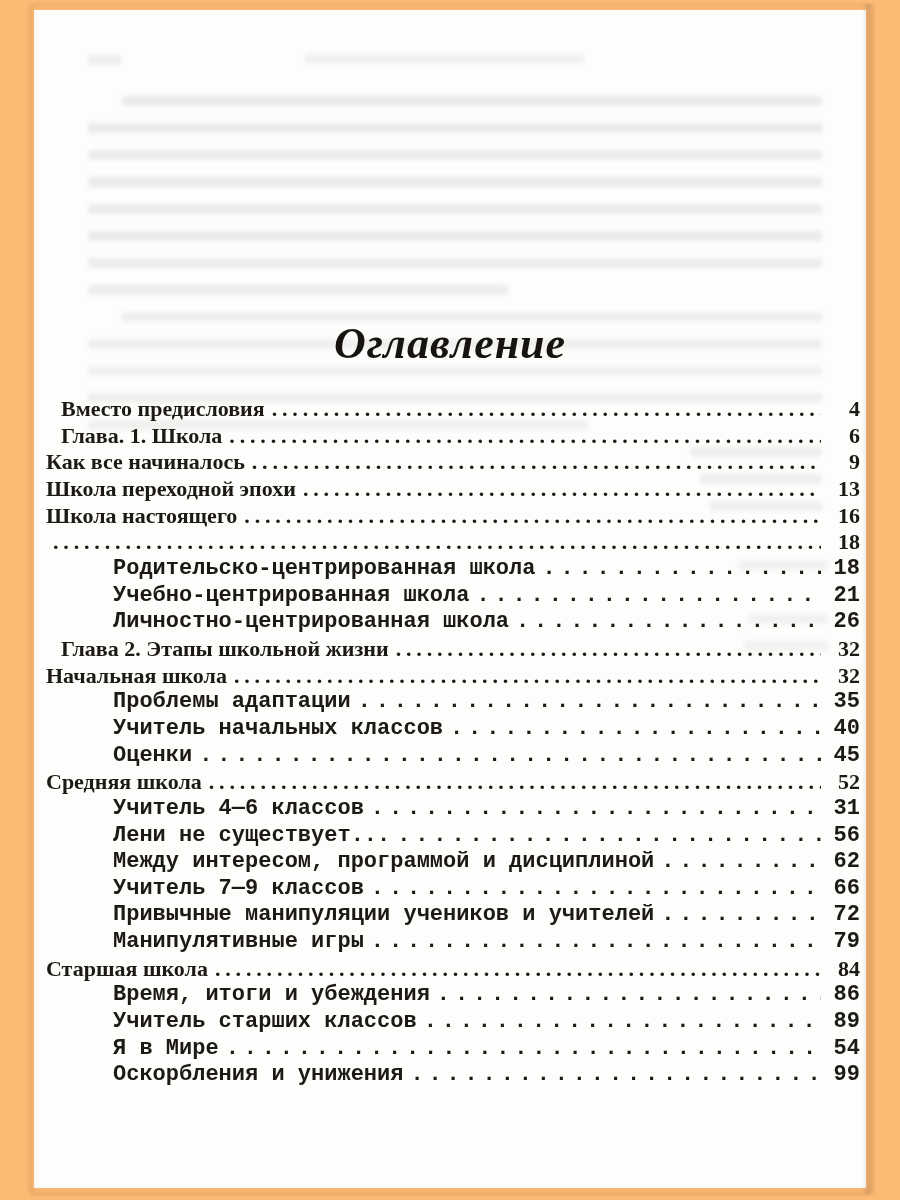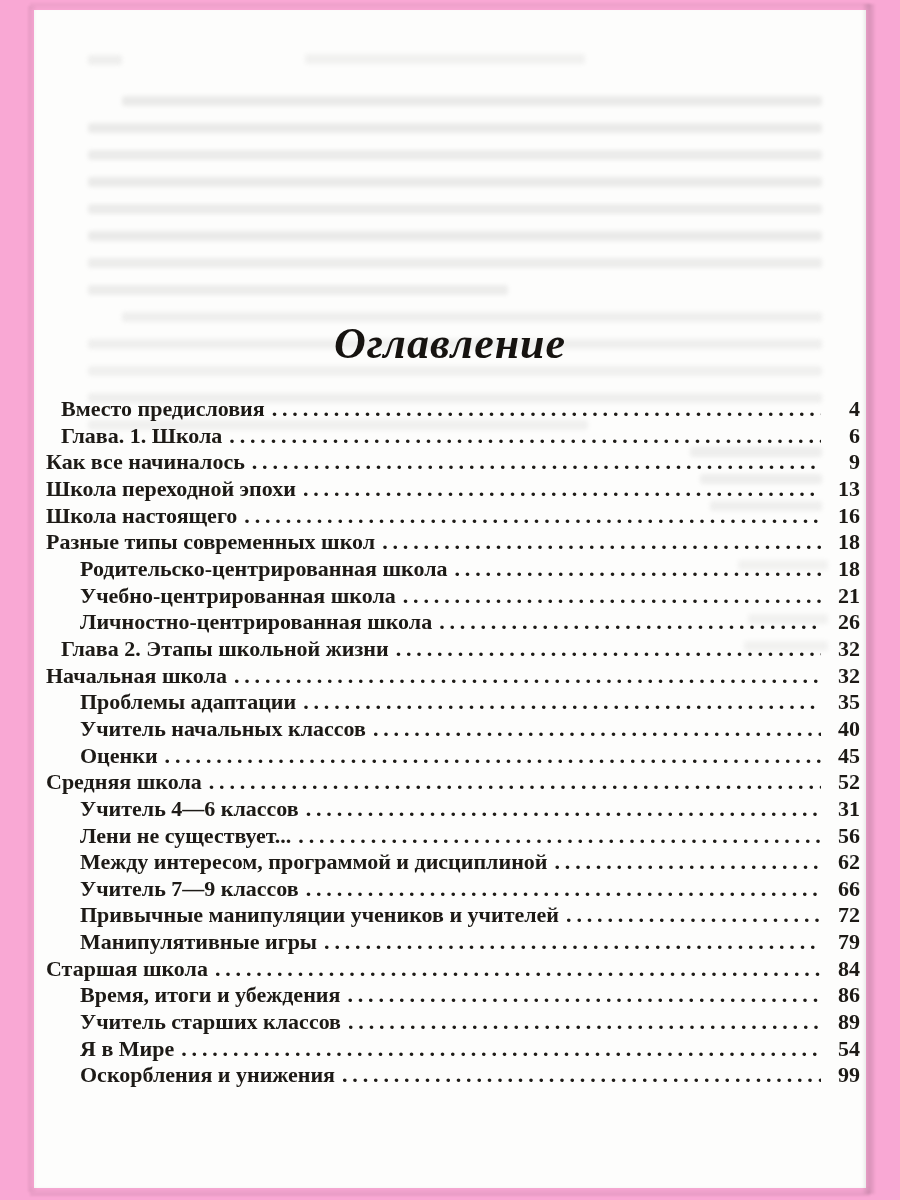--- a/index.html
+++ b/index.html
@@ -1,19 +1,19 @@
 <!DOCTYPE html>
 <html><head>
 <meta charset="utf-8">
 <style>
   html,body{margin:0;padding:0;background:#ffffff;}
   .photo{
     position:relative;
     width:900px;height:1200px;
-    background:#f9a8d4;
+    background:#fdba74;
     overflow:hidden;
     font-family:"Liberation Serif","DejaVu Serif",serif;
     color:#1b1916;
   }
   
   .page{
     position:absolute;
     left:34px;right:34px;top:10px;bottom:12px;
     background:#fdfdfc;
   }
@@ -54,21 +54,21 @@
   .toc .row{
     display:flex;
     align-items:baseline;
     line-height:26.65px;
     padding-right:40px;
     white-space:nowrap;
     justify-content:flex-end;
   }
   .toc .lvl0{padding-left:61px;}
   .toc .lvl1{padding-left:46px;}
-  .toc .lvl2{padding-left:80px;}
+  .toc .lvl2{padding-left:113px;font-family:Liberation Mono, monospace;}
   .toc .lab{white-space:nowrap;}
   .toc .leader{
     flex:1;
     overflow:hidden;
     white-space:nowrap;
     margin:0 3px 0 7px;
     min-width:12px;
   }
   .toc .leader::after{
     content:"......................................................................................................................................................";
@@ -140,21 +140,20 @@
           <span class="lab">Школа переходной эпохи</span>
           <span class="leader"></span>
           <span class="num">13</span>
         </div>
         <div class="row lvl1">
           <span class="lab">Школа настоящего</span>
           <span class="leader"></span>
           <span class="num">16</span>
         </div>
         <div class="row lvl1">
-          <span class="lab">Разные типы современных школ</span>
           <span class="leader"></span>
           <span class="num">18</span>
         </div>
         <div class="row lvl2">
           <span class="lab">Родительско-центрированная школа</span>
           <span class="leader"></span>
           <span class="num">18</span>
         </div>
         <div class="row lvl2">
           <span class="lab">Учебно-центрированная школа</span>

